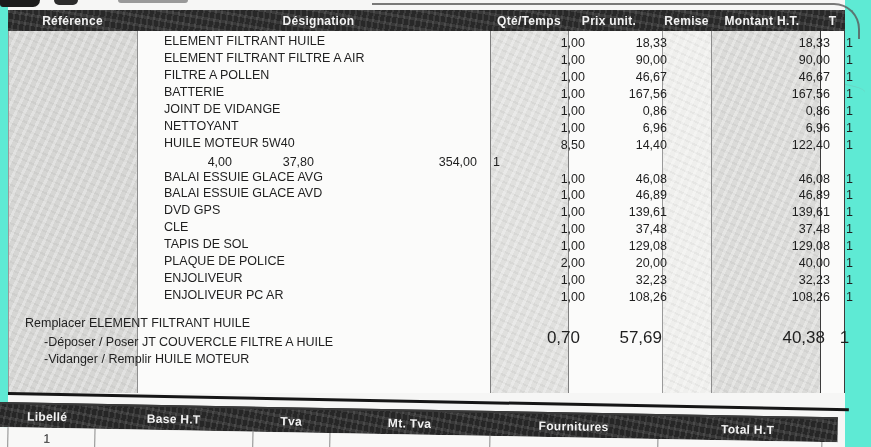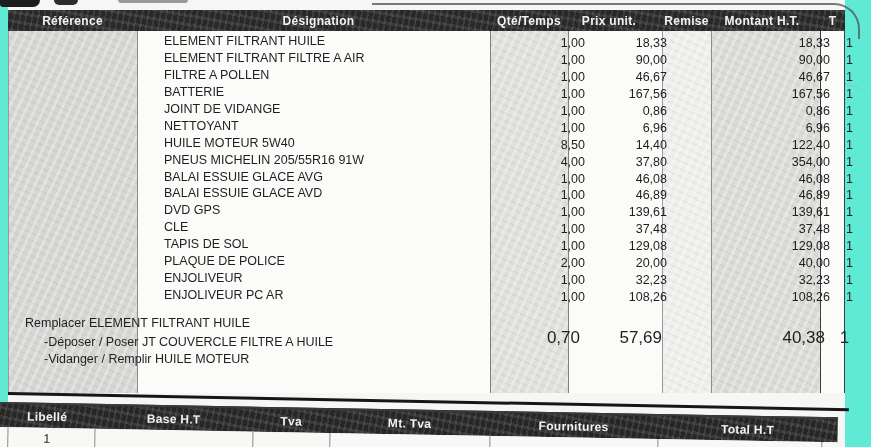--- a/index.html
+++ b/index.html
@@ -189,21 +189,20 @@
           <div class="c-ref"></div>
           <div class="c-des">HUILE MOTEUR 5W40</div>
           <div class="c-qte num">8,50</div>
           <div class="c-prix num">14,40</div>
           <div class="c-rem num"></div>
           <div class="c-mon num">122,40</div>
           <div class="c-t num">1</div>
         </div>
         <div class="row">
           <div class="c-ref"></div>
-          <div class="c-des">PNEUS MICHELIN 205/55R16  91W</div>
           <div class="c-qte num">4,00</div>
           <div class="c-prix num">37,80</div>
           <div class="c-rem num"></div>
           <div class="c-mon num">354,00</div>
           <div class="c-t num">1</div>
         </div>
         <div class="row">
           <div class="c-ref"></div>
           <div class="c-des">BALAI ESSUIE GLACE AVG</div>
           <div class="c-qte num">1,00</div>

